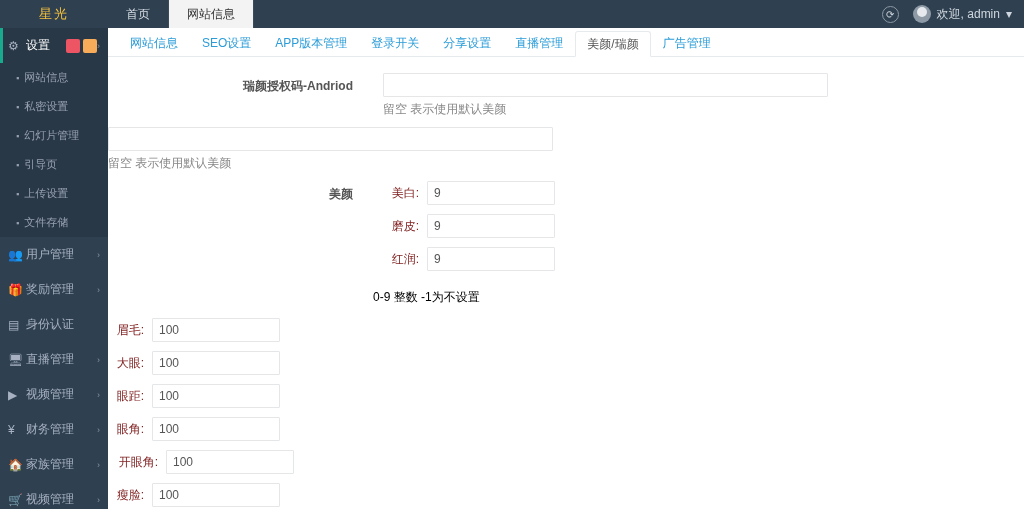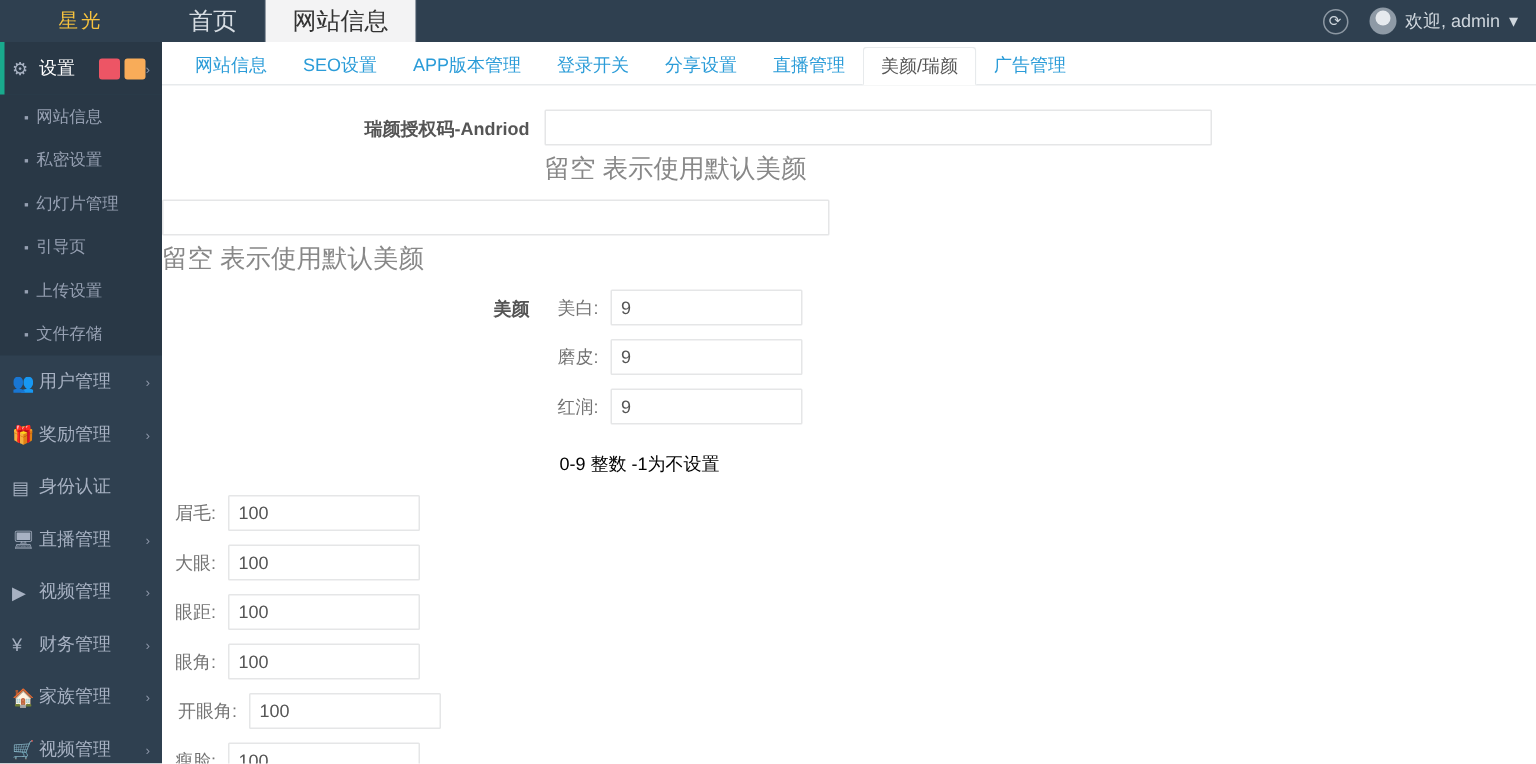--- a/index.html
+++ b/index.html
@@ -22,21 +22,21 @@
   }
   .brand {
     width: 108px; height: 28px;
     display: flex; align-items: center; justify-content: center;
     color: #f6c23e; font-size: 13px; letter-spacing: 2px;
     background: #2f4050;
   }
   .topnav-tabs { display: flex; align-items: stretch; height: 28px; }
   .topnav-tab {
     padding: 0 18px; display: flex; align-items: center;
-    color: #d7dde3; font-size: 16px; cursor: pointer;
+    color: #d7dde3; font-size: 12px; cursor: pointer;
     border-right: 1px solid #3a4b5c;
   }
   .topnav-tab.active { background: #f3f3f4; color: #333; }
   .topbar-right {
     margin-left: auto; display: flex; align-items: center;
     padding-right: 12px; gap: 14px; color: #cfd6dd; font-size: 12px;
   }
   .circ-btn {
     width: 17px; height: 17px; border-radius: 50%;
     border: 1px solid #8d98a3; display: inline-flex;
@@ -96,38 +96,38 @@
     border-radius: 3px 3px 0 0;
   }
   .tab.active {
     color: #555; background: #fff;
     border: 1px solid #e7eaec; border-bottom-color: #fff;
     margin-bottom: -1px;
   }
 
   
   .formarea { padding: 16px 0 0 0; }
-  .frow { display: flex; align-items: flex-start; margin-bottom: 9px; }
+  .frow { display: flex; align-items: flex-start; margin-bottom: 9px; gap: 20px; }
   .flabel {
     width: 255px; text-align: right; padding-right: 10px;
     font-size: 12px; color: #555; padding-top: 5px; font-weight: bold;
   }
   .fctl { flex: 1; }
   .inp {
     height: 24px; border: 1px solid #e5e6e7; background: #fff;
     font-size: 12px; color: #555; padding: 2px 6px;
     border-radius: 1px; outline: none; font-family: "Liberation Sans", sans-serif;
   }
   .inp.wide { width: 445px; }
   .inp.small { width: 128px; }
-  .hint { font-size: 17px; color: #888; margin-top: 4px; }
+  .hint { font-size: 12px; color: #888; margin-top: 4px; }
   .sub-row { display: flex; align-items: center; margin-bottom: 9px; }
   .sub-label {
     width: 44px; text-align: right; padding-right: 8px;
-    font-size: 12px; color: #737373;
+    font-size: 12px; color: #7f1d1d;
   }
   .sub-label.w6 { width: 58px; }
   .note { font-size: 12px; color: #000000; margin: 2px 0 12px 0; padding-left: 265px; }
 </style>
 </head>
 <body>
 
 <div id="app">
 
   <div class="topbar">

